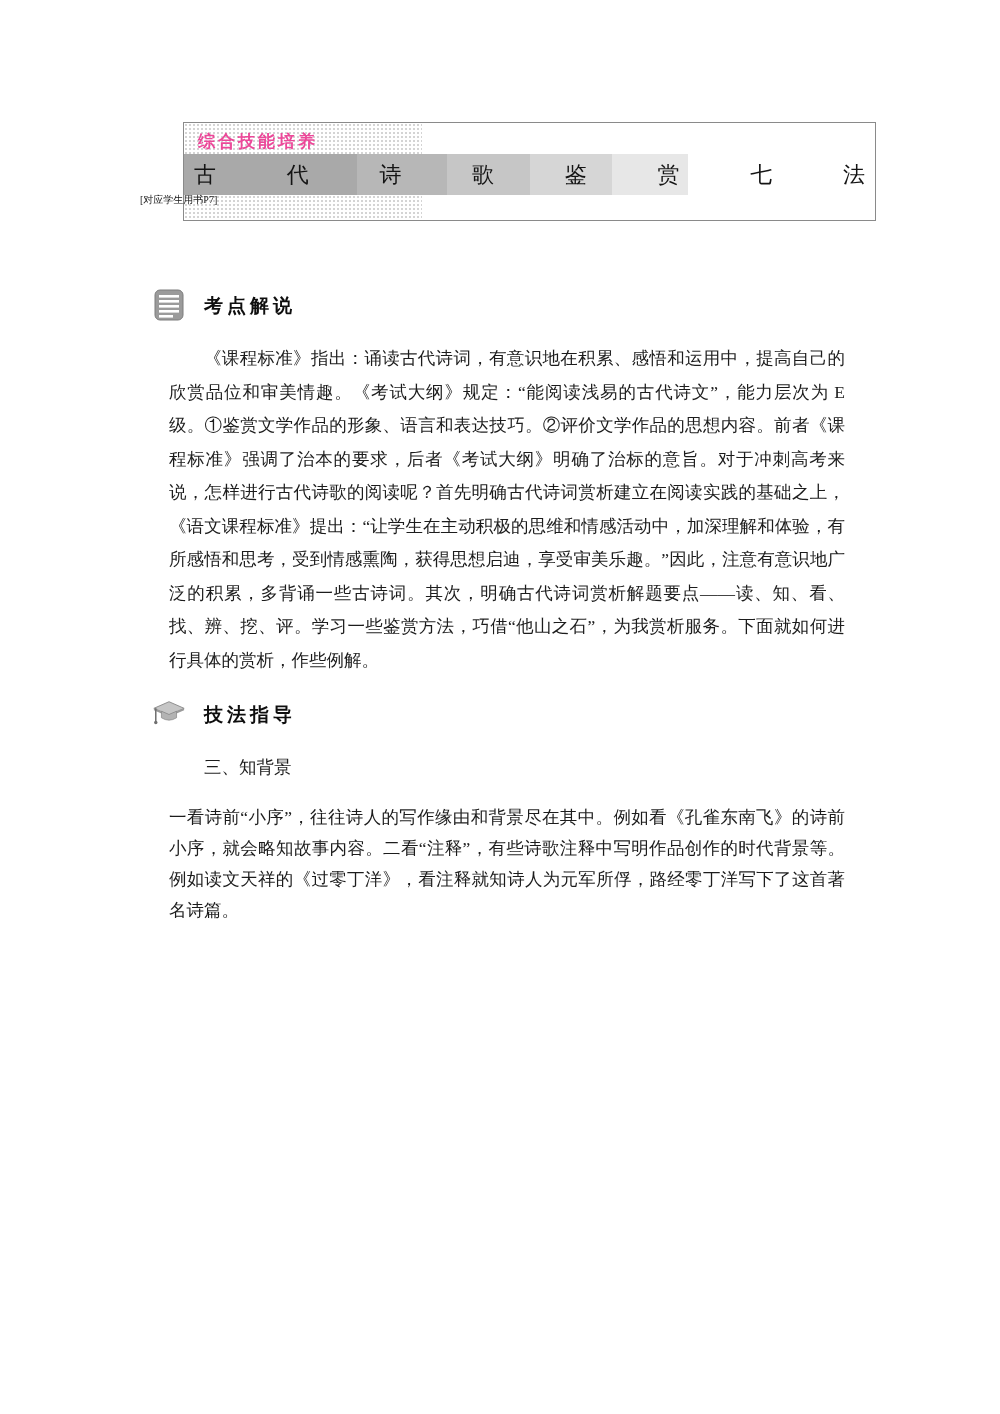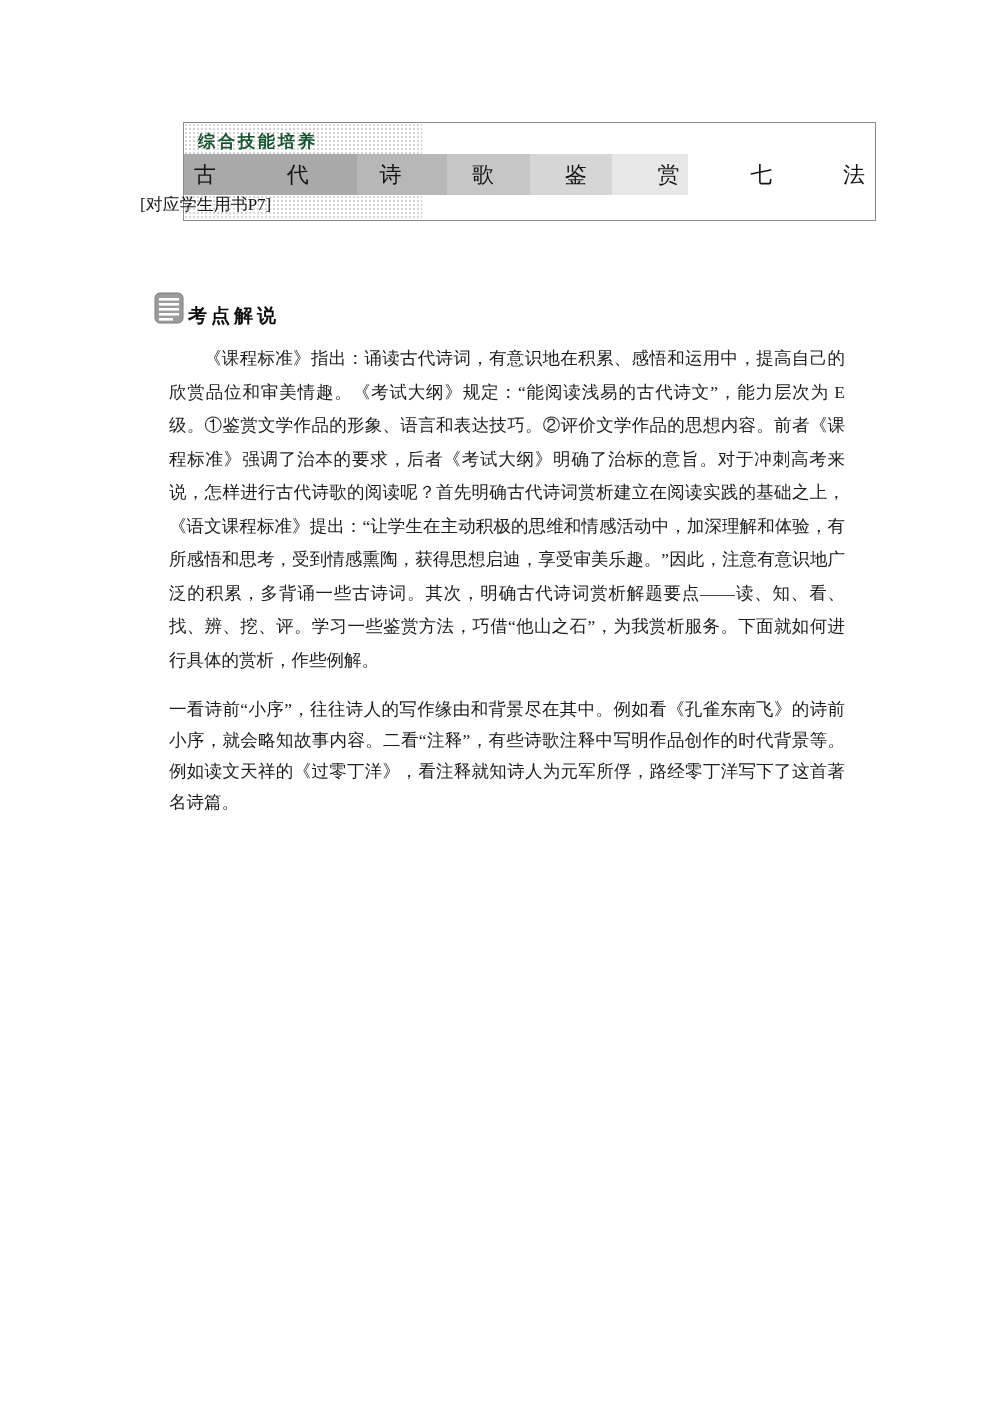--- a/index.html
+++ b/index.html
@@ -29,21 +29,21 @@
     background-image: radial-gradient(#c9c9c9 0.7px, transparent 0.8px);
     background-size: 4px 4px;
     opacity: 0.85;
   }
   .banner .eyebrow {
     position: absolute;
     left: 14px; top: 7px;
     font-size: 17px;
     font-weight: bold;
     letter-spacing: 3px;
-    color: #14532d;
+    color: #ec4899;
   }
   .banner .title-band {
     position: absolute;
     left: 0; top: 31px;
     width: 100%; height: 41px;
     background: linear-gradient(to right,
       #a9a9a9 0%, #a9a9a9 25%,
       #b7b7b7 25%, #b7b7b7 38%,
       #c6c6c6 38%, #c6c6c6 50%,
       #d6d6d6 50%, #d6d6d6 62%,
@@ -58,38 +58,38 @@
     justify-content: space-between;
     align-items: center;
     padding: 0 10px;
     box-sizing: border-box;
     font-size: 22px;
     color: #141414;
   }
   .banner .page-ref {
     position: absolute;
     left: -44px; top: 70px;
-    font-size: 17px;
+    font-size: 10px;
     color: #161616;
     white-space: nowrap;
   }
 
   
   .content {
     position: absolute;
     left: 152px; top: 285px;
     width: 710px;
     font-size: 17.5px;
     line-height: 33.5px;
     text-align: justify;
   }
   .sec-head {
     display: flex;
-    align-items: flex-end;
-    gap: 2px;
+    align-items: center;
+    gap: 18px;
     height: 40px;
     margin: 0 0 8px 0;
   }
   .sec-head .sec-title {
     font-size: 19px;
     font-weight: bold;
     letter-spacing: 4px;
     color: #0e0e0e;
     line-height: 1;
   }
@@ -131,19 +131,32 @@
           <rect x="6" y="12" width="20" height="2.6" fill="#ffffff"></rect>
           <rect x="6" y="17" width="20" height="2.6" fill="#ffffff"></rect>
           <rect x="6" y="22" width="20" height="2.6" fill="#ffffff"></rect>
           <rect x="6" y="27" width="14" height="2.6" fill="#ffffff"></rect>
         </svg>
       </span>
       <span class="sec-title">考点解说</span>
     </div>
     <p>《课程标准》指出：诵读古代诗词，有意识地在积累、感悟和运用中，提高自己的欣赏品位和审美情趣。《考试大纲》规定：“能阅读浅易的古代诗文”，能力层次为 E 级。①鉴赏文学作品的形象、语言和表达技巧。②评价文学作品的思想内容。前者《课程标准》强调了治本的要求，后者《考试大纲》明确了治标的意旨。对于冲刺高考来说，怎样进行古代诗歌的阅读呢？首先明确古代诗词赏析建立在阅读实践的基础之上，《语文课程标准》提出：“让学生在主动积极的思维和情感活动中，加深理解和体验，有所感悟和思考，受到情感熏陶，获得思想启迪，享受审美乐趣。”因此，注意有意识地广泛的积累，多背诵一些古诗词。其次，明确古代诗词赏析解题要点——读、知、看、找、辨、挖、评。学习一些鉴赏方法，巧借“他山之石”，为我赏析服务。下面就如何进行具体的赏析，作些例解。</p>
 
+    <div class="sec-head second">
+      <span class="icon-box">
+        <svg width="36" height="32" viewBox="0 0 36 32">
+          <polygon points="18,3 34,10 18,17 2,10" fill="#c6c6c6" stroke="#8a8a8a" stroke-width="1"></polygon>
+          <polygon points="18,17 34,10 34,12 18,19 2,12 2,10" fill="#9a9a9a"></polygon>
+          <path d="M10,13 v7 q8,5 16,0 v-7 l-8,3.5 z" fill="#b3b3b3" stroke="#8a8a8a" stroke-width="0.8"></path>
+          <line x1="4" y1="10" x2="4" y2="24" stroke="#6f6f6f" stroke-width="1.6"></line>
+          <circle cx="4" cy="25" r="1.8" fill="#6f6f6f"></circle>
+        </svg>
+      </span>
+      <span class="sec-title">技法指导</span>
+    </div>
 
 
 
+    <p class="sub-head">三、知背景</p>
     <p class="no-indent">一看诗前“小序”，往往诗人的写作缘由和背景尽在其中。例如看《孔雀东南飞》的诗前小序，就会略知故事内容。二看“注释”，有些诗歌注释中写明作品创作的时代背景等。例如读文天祥的《过零丁洋》，看注释就知诗人为元军所俘，路经零丁洋写下了这首著名诗篇。</p>
 
   </div>
 </div>
 
 </body></html>

